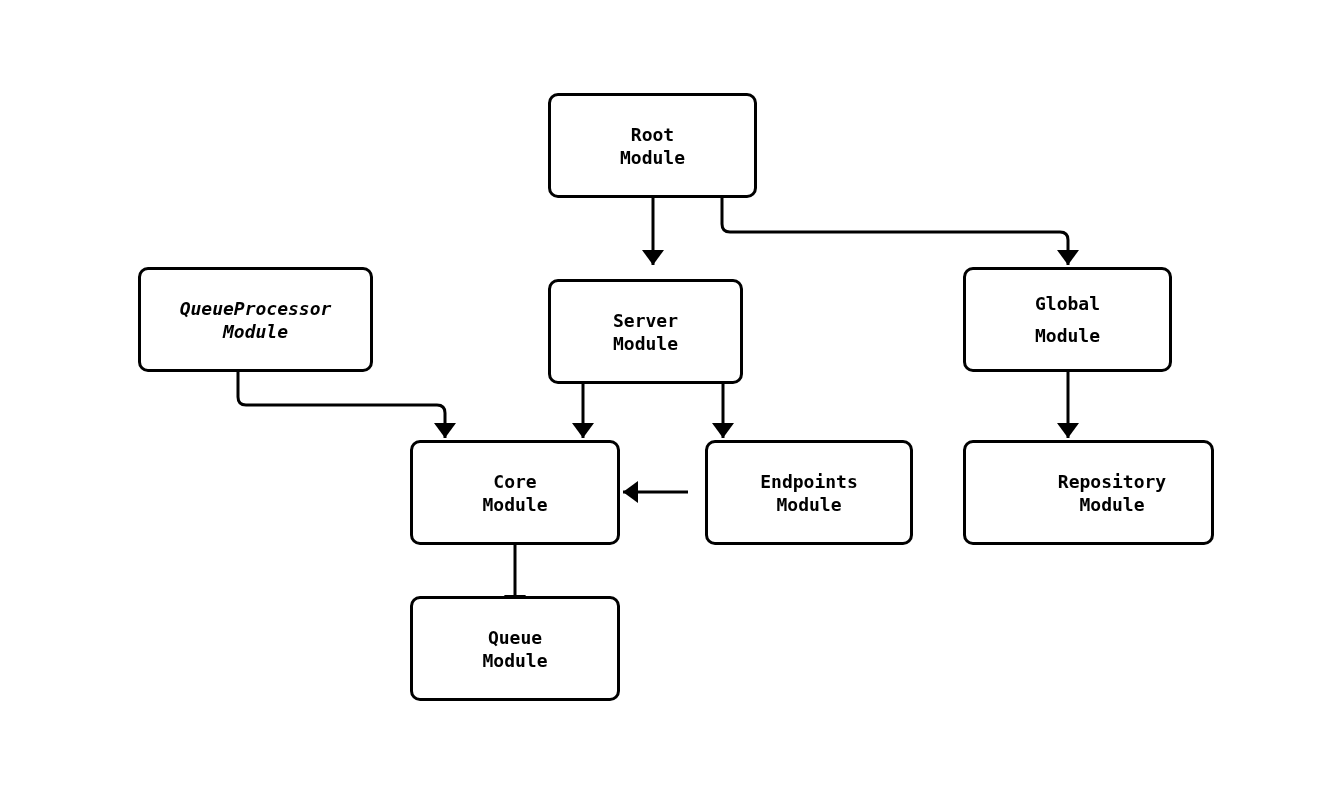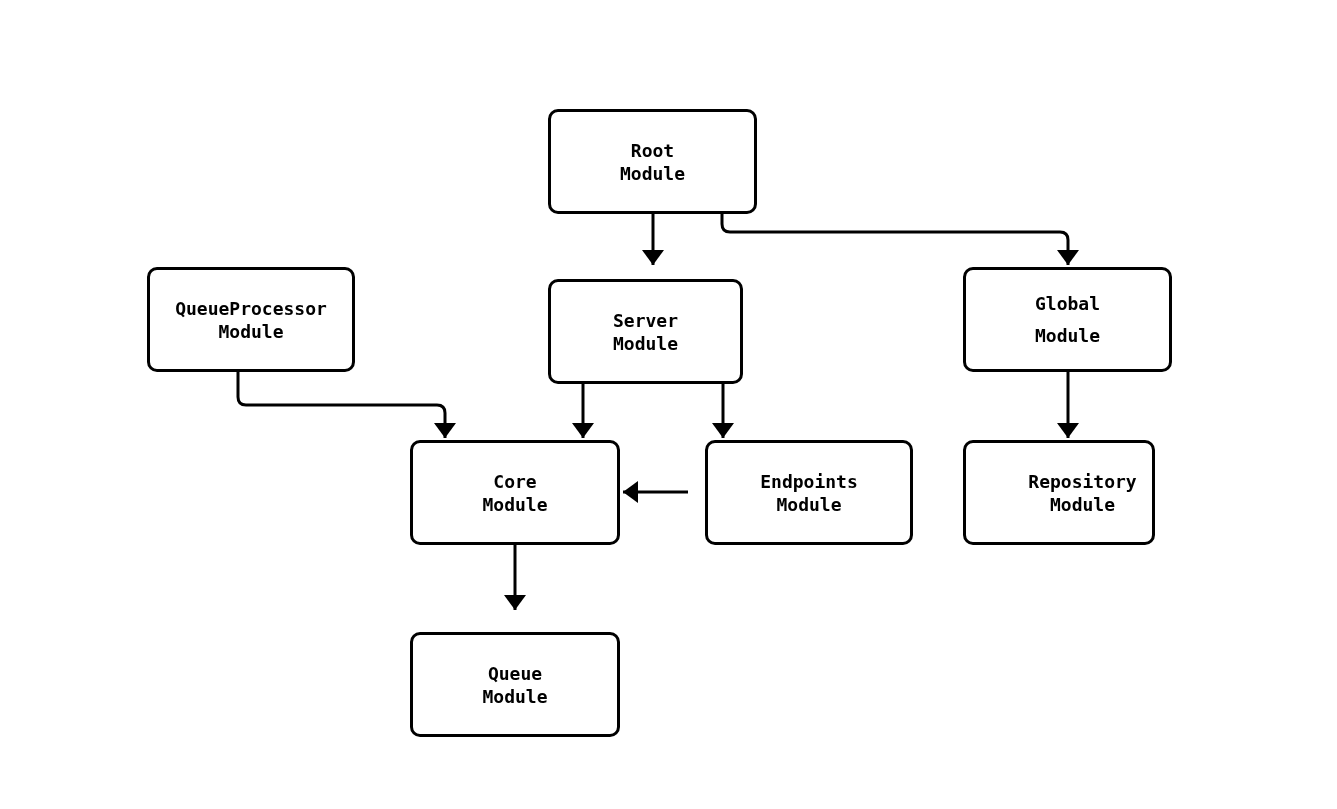--- a/index.html
+++ b/index.html
@@ -35,28 +35,28 @@
     flex-direction: column;
     align-items: center;
     justify-content: center;
     text-align: center;
     font-weight: bold;
     font-size: 18px;
     line-height: 23px;
     color: #000000;
   }
   
-  #node-root          { left: 548px;  top: 93px;  width: 209px; height: 105px; margin-top: 16px; }
-  #node-queueprocessor{ left: 147px;  top: 267px; width: 208px; height: 105px; }
+  #node-root          { left: 548px;  top: 93px;  width: 209px; height: 105px; }
+  #node-queueprocessor{ left: 138px;  top: 267px; width: 235px; height: 105px; font-style: italic; }
   #node-server        { left: 548px;  top: 267px; width: 195px; height: 105px; margin-top: 12px; }
   #node-global        { left: 963px;  top: 267px; width: 209px; height: 105px; gap: 9px; }
   #node-core          { left: 410px;  top: 440px; width: 210px; height: 105px; align-items: center; }
   #node-endpoints     { left: 705px;  top: 440px; width: 208px; height: 105px; }
-  #node-repository    { left: 963px;  top: 440px; width: 192px; height: 105px; padding-left: 47px; }
-  #node-queue         { left: 410px;  top: 632px; width: 210px; height: 105px; }
+  #node-repository    { left: 963px;  top: 440px; width: 251px; height: 105px; padding-left: 47px; }
+  #node-queue         { left: 410px;  top: 596px; width: 210px; height: 105px; }
 </style>
 </head>
 <body>
 
 <div id="canvas">
 
   <svg id="edges" width="1337" height="809" viewBox="0 0 1337 809" xmlns="http://www.w3.org/2000/svg">
     <defs>
       <marker id="arrow" markerUnits="userSpaceOnUse" markerWidth="26" markerHeight="26" refX="15" refY="11" orient="auto">
         <path d="M0,0 L15,11 L0,22 Z" fill="#000000"></path>

